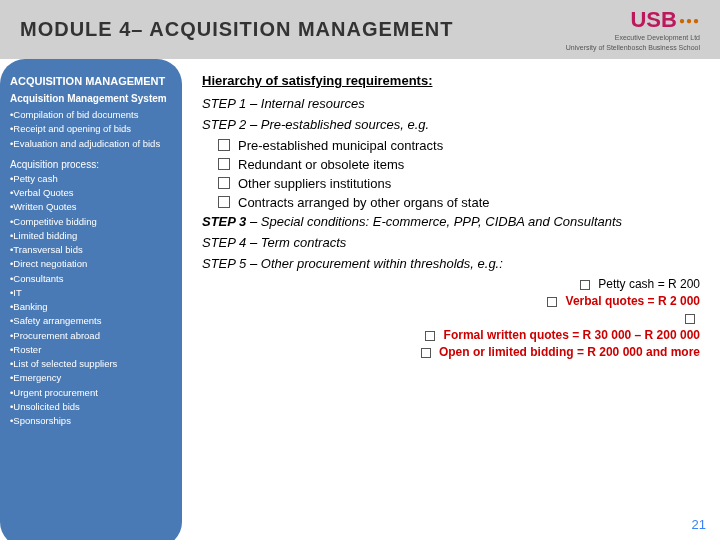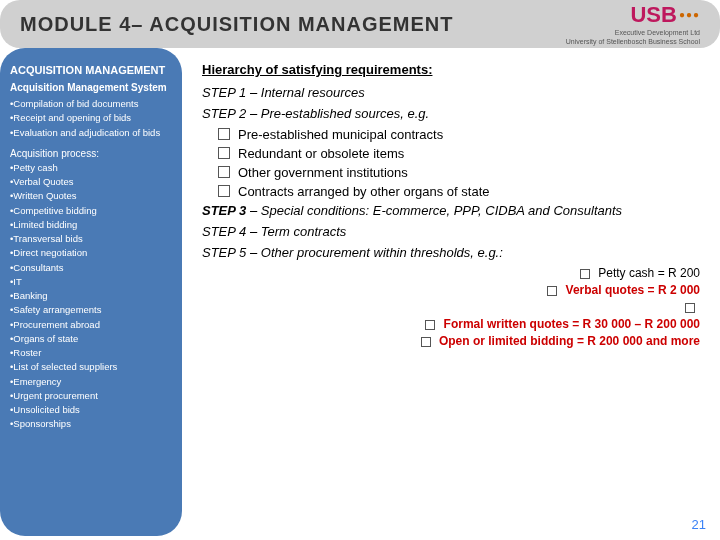--- a/index.html
+++ b/index.html
@@ -8,26 +8,25 @@
       height: 540px;
       font-family: Arial, sans-serif;
       background: #fff;
       overflow: hidden;
       position: relative;
     }
 
     
     .header {
       background: #d0d0d0;
-      height: 48px;
+      height: 59px;
       display: flex;
       align-items: center;
       padding: 0 20px;
       justify-content: space-between;
-      border-radius: 20px;
     }
     .header-title {
       font-size: 20px;
       font-weight: bold;
       color: #333;
       letter-spacing: 1px;
     }
     .logo-area {
       display: flex;
       flex-direction: column;
@@ -206,21 +205,20 @@
       <div class="sidebar-item">•Written Quotes</div>
       <div class="sidebar-item">•Competitive bidding</div>
       <div class="sidebar-item">•Limited bidding</div>
       <div class="sidebar-item">•Transversal bids</div>
       <div class="sidebar-item">•Direct negotiation</div>
       <div class="sidebar-item">•Consultants</div>
       <div class="sidebar-item">•IT</div>
       <div class="sidebar-item">•Banking</div>
       <div class="sidebar-item">•Safety arrangements</div>
       <div class="sidebar-item">•Procurement abroad</div>
-      <div class="sidebar-item">•Organs of state</div>
       <div class="sidebar-item">•Roster</div>
       <div class="sidebar-item">•List of selected suppliers</div>
       <div class="sidebar-item">•Emergency</div>
       <div class="sidebar-item">•Urgent procurement</div>
       <div class="sidebar-item">•Unsolicited bids</div>
       <div class="sidebar-item">•Sponsorships</div>
     </div>
   </div>
 
   <div class="content">
@@ -237,21 +235,21 @@
       <div class="sub-item">
         <span class="checkbox"></span>
         <span class="sub-item-text">Pre-established municipal contracts</span>
       </div>
       <div class="sub-item">
         <span class="checkbox"></span>
         <span class="sub-item-text">Redundant or obsolete items</span>
       </div>
       <div class="sub-item">
         <span class="checkbox"></span>
-        <span class="sub-item-text">Other government institutions</span>
+        <span class="sub-item-text">Other suppliers institutions</span>
       </div>
       <div class="sub-item">
         <span class="checkbox"></span>
         <span class="sub-item-text">Contracts arranged by other organs of state</span>
       </div>
     </div>
 
     <div class="step3-text">
       <span class="step-label">STEP 3</span><span class="step-text"> – Special conditions: E-commerce, PPP, CIDBA and Consultants</span>
     </div>

